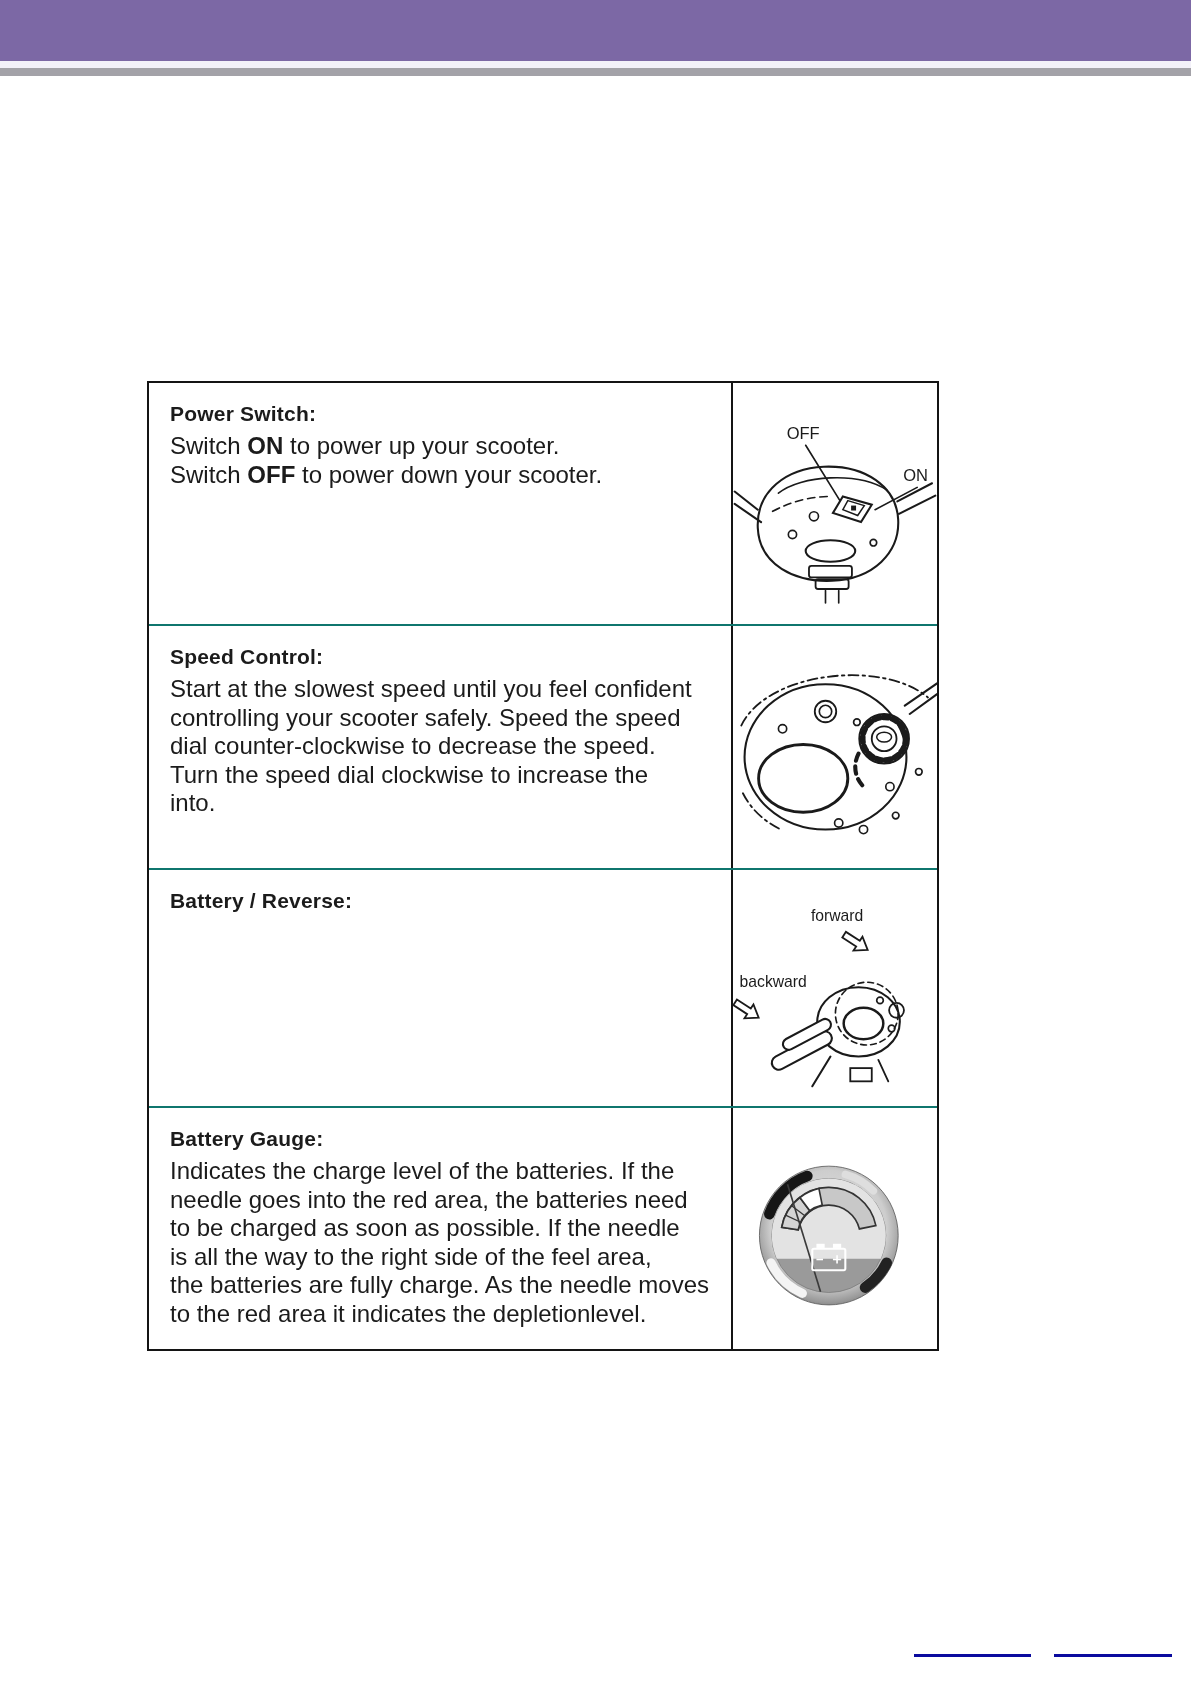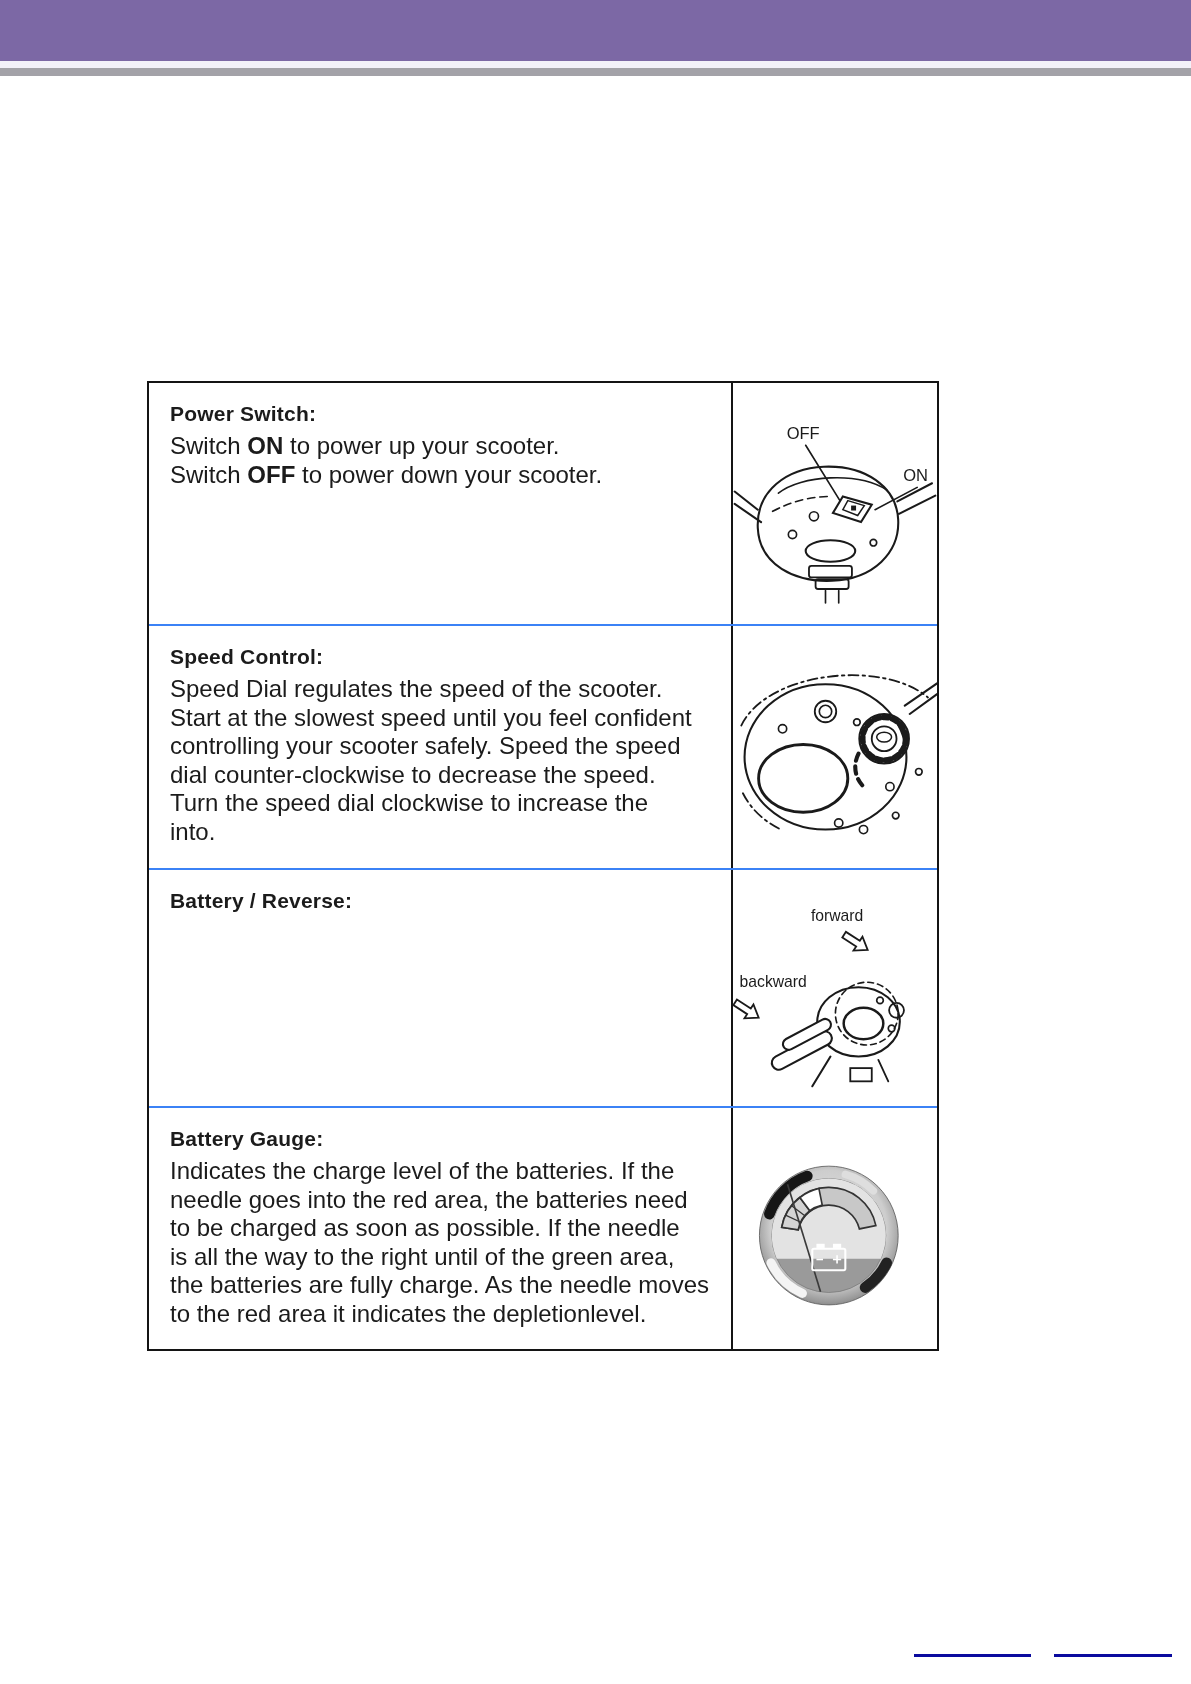--- a/index.html
+++ b/index.html
@@ -8,21 +8,21 @@
 
   
   .header-bar{position:absolute;left:0;top:0;width:100%;height:61px;}
   .header-strip{position:absolute;left:0;top:61px;width:100%;height:7px;}
   .header-rule{position:absolute;left:0;top:68px;width:100%;height:8px;}
 
   
   .controls-table{position:absolute;left:147px;top:381px;width:792px;
                   border:2px solid #141414;box-sizing:border-box;background:#fff;}
   .trow{display:flex;box-sizing:border-box;}
-  .trow + .trow{border-top:2px solid #3b82f6;}
+  .trow + .trow{border-top:2px solid #0f766e;}
   .cell-text{width:584px;box-sizing:border-box;border-right:2px solid #141414;
              padding:19px 8px 0 21px;}
   .cell-img{position:relative;flex:1;overflow:hidden;}
   .row-title{font-size:21px;font-weight:bold;letter-spacing:.2px;margin-bottom:6px;}
   .row-body{font-size:24px;line-height:28.5px;}
   .tline{white-space:nowrap;}
   svg.illus{position:absolute;left:0;top:0;width:100%;height:100%;}
   .illus text{font-family:"Liberation Sans",sans-serif;fill:#1b1b1b;}
 
   
@@ -92,21 +92,20 @@
             <line x1="128" y1="226" x2="128" y2="241" stroke-width="2"></line>
           </g>
         </svg>
       </div>
     </div>
 
     <div class="trow" style="height:244px">
       <div class="cell-text">
         <div class="row-title">Speed Control:</div>
         <div class="row-body">
-            <div class="tline">Speed Dial regulates the speed of the scooter.</div>
             <div class="tline">Start at the slowest speed until you feel confident</div>
             <div class="tline">controlling your scooter safely. Speed the speed</div>
             <div class="tline">dial counter-clockwise to decrease the speed.</div>
             <div class="tline">Turn the speed dial clockwise to increase the</div>
             <div class="tline">into.</div>
           </div>
       </div>
       <div class="cell-img">
         <svg class="illus" viewBox="0 0 247 244">
           <g fill="none" stroke="#1a1a1a" stroke-width="2.5" stroke-linecap="round">
@@ -183,21 +182,21 @@
       </div>
     </div>
 
     <div class="trow" style="height:243px">
       <div class="cell-text">
         <div class="row-title">Battery Gauge:</div>
         <div class="row-body">
             <div class="tline">Indicates the charge level of the batteries. If the</div>
             <div class="tline">needle goes into the red area, the batteries need</div>
             <div class="tline">to be charged as soon as possible. If the needle</div>
-            <div class="tline">is all the way to the right until of the green area,</div>
+            <div class="tline">is all the way to the right side of the feel area,</div>
             <div class="tline">the batteries are fully charge. As the needle moves</div>
             <div class="tline">to the red area it indicates the depletionlevel.</div>
           </div>
       </div>
       <div class="cell-img">
         <svg class="illus" viewBox="0 0 247 243">
           <defs>
             <radialGradient id="ringGrad" cx="50%" cy="45%" r="60%">
               <stop offset="0%" stop-color="#e9e9e9"></stop>
               <stop offset="70%" stop-color="#cdcdcd"></stop>

